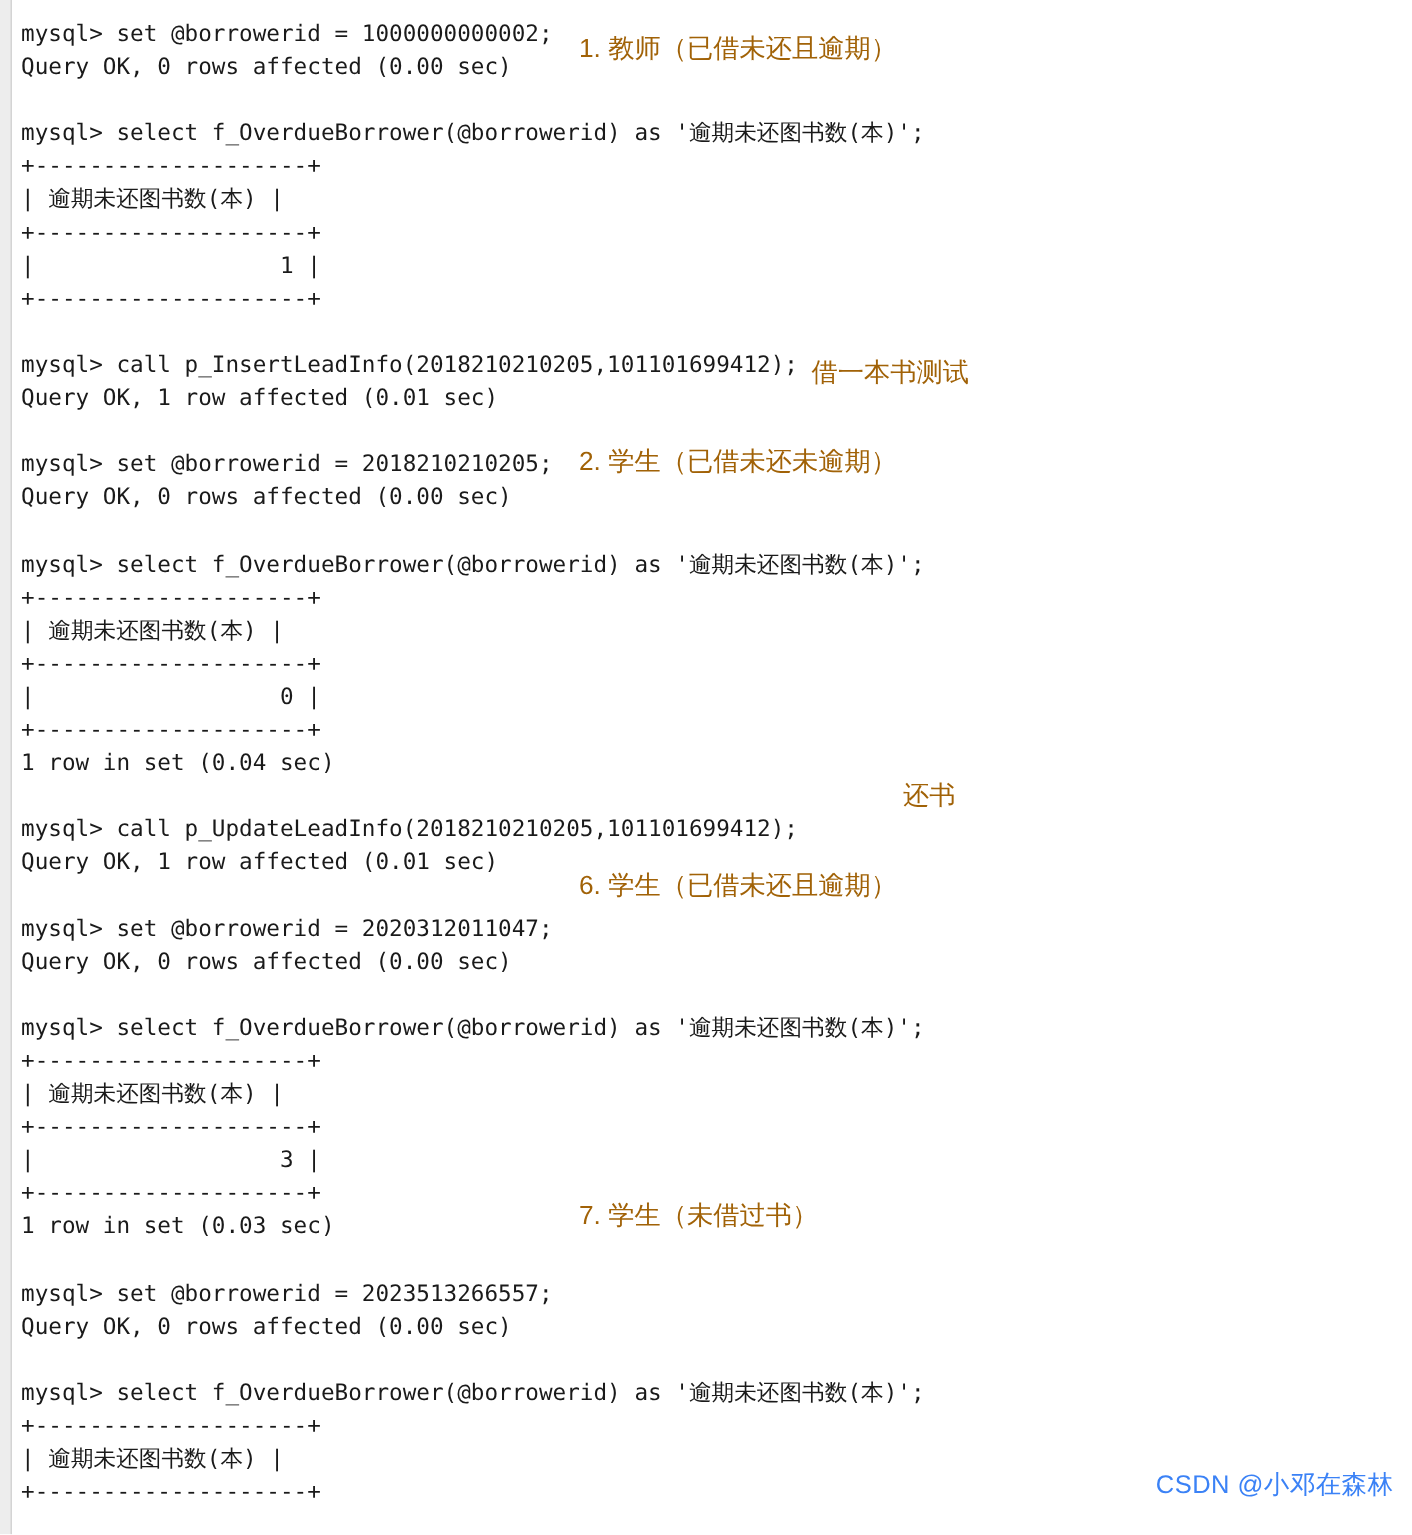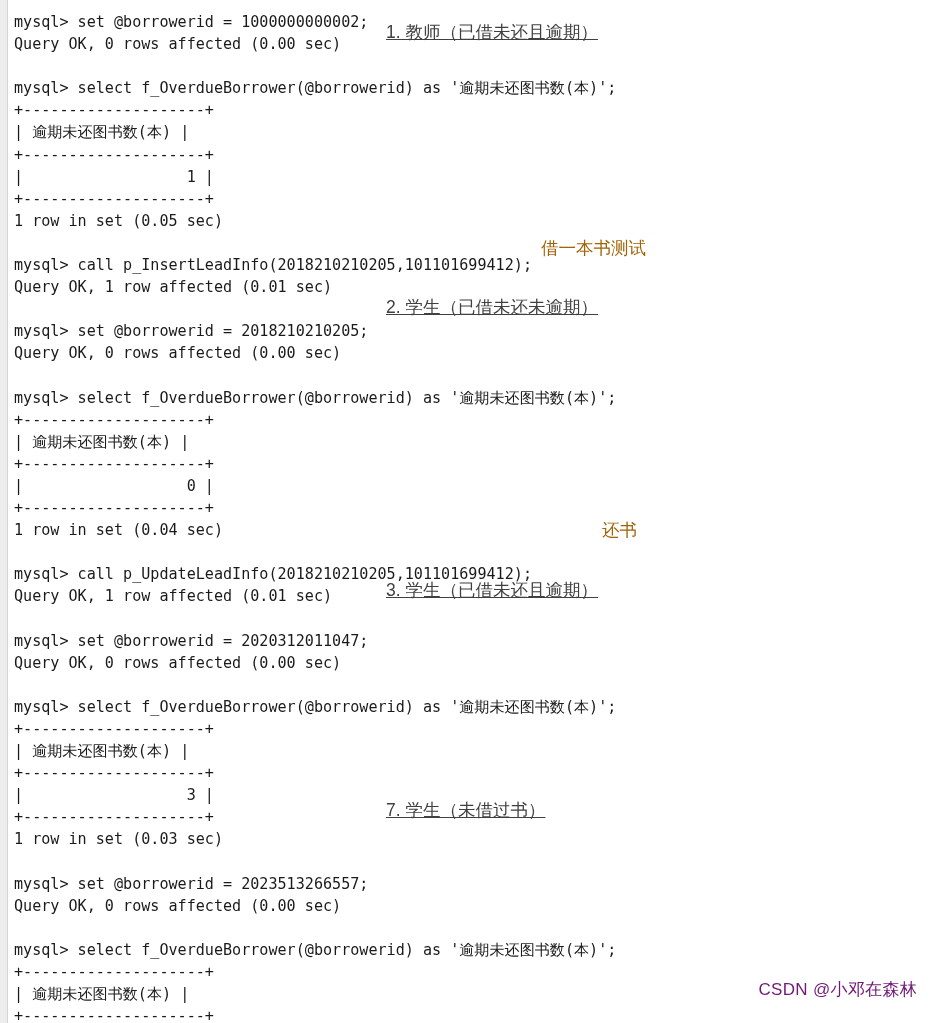--- a/index.html
+++ b/index.html
@@ -46,27 +46,27 @@
   }
   .line.blank { color: transparent; }
   .annot {
     position: absolute;
     white-space: pre;
     font-family: "Liberation Sans", "DejaVu Sans", sans-serif;
     font-size: 17.5px;
     line-height: 22px;
     font-weight: 400;
   }
-  .annot.red { color: #404040; text-decoration: underline; }
+  .annot.red { color: #a16207; }
   .annot.cyan { color: #a16207; }
   #watermark {
     position: absolute;
-    right: 24px;
+    right: 12px;
     bottom: 22px;
-    color: #701a75;
+    color: #3b82f6;
     font-family: "Liberation Sans", "DejaVu Sans", sans-serif;
     font-size: 17px;
     white-space: pre;
     letter-spacing: 0.3px;
   }
 </style>
 </head>
 <body>
 
 <div id="screen">
@@ -77,21 +77,20 @@
     <div id="lines-host">
         <div class="line">mysql&gt; set @borrowerid = 1000000000002;</div>
         <div class="line">Query OK, 0 rows affected (0.00 sec)</div>
         <div class="line blank"> </div>
         <div class="line">mysql&gt; select f_OverdueBorrower(@borrowerid) as '逾期未还图书数(本)';</div>
         <div class="line">+--------------------+</div>
         <div class="line">| 逾期未还图书数(本) |</div>
         <div class="line">+--------------------+</div>
         <div class="line">|                  1 |</div>
         <div class="line">+--------------------+</div>
-        <div class="line">1 row in set (0.05 sec)</div>
         <div class="line blank"> </div>
         <div class="line">mysql&gt; call p_InsertLeadInfo(2018210210205,101101699412);</div>
         <div class="line">Query OK, 1 row affected (0.01 sec)</div>
         <div class="line blank"> </div>
         <div class="line">mysql&gt; set @borrowerid = 2018210210205;</div>
         <div class="line">Query OK, 0 rows affected (0.00 sec)</div>
         <div class="line blank"> </div>
         <div class="line">mysql&gt; select f_OverdueBorrower(@borrowerid) as '逾期未还图书数(本)';</div>
         <div class="line">+--------------------+</div>
         <div class="line">| 逾期未还图书数(本) |</div>
@@ -122,19 +121,19 @@
         <div class="line">| 逾期未还图书数(本) |</div>
         <div class="line">+--------------------+</div>
       </div>
   </div>
 
   <div id="annotations-host">
       <div class="annot red" style="left: 386px; top: 21px;">1. 教师（已借未还且逾期）</div>
       <div class="annot cyan" style="left: 541px; top: 237px;">借一本书测试</div>
       <div class="annot red" style="left: 386px; top: 296px;">2. 学生（已借未还未逾期）</div>
       <div class="annot cyan" style="left: 564px; top: 519px; margin-left: 38px;">还书</div>
-      <div class="annot red" style="left: 386px; top: 579px;">3. 学生（已借未还且逾期）</div>
+      <div class="annot red" style="left: 386px; top: 579px;">6. 学生（已借未还且逾期）</div>
       <div class="annot red" style="left: 386px; top: 799px;">7. 学生（未借过书）</div>
     </div>
 
   <div id="watermark">CSDN @小邓在森林</div>
 
 </div>
 
 </body></html>

